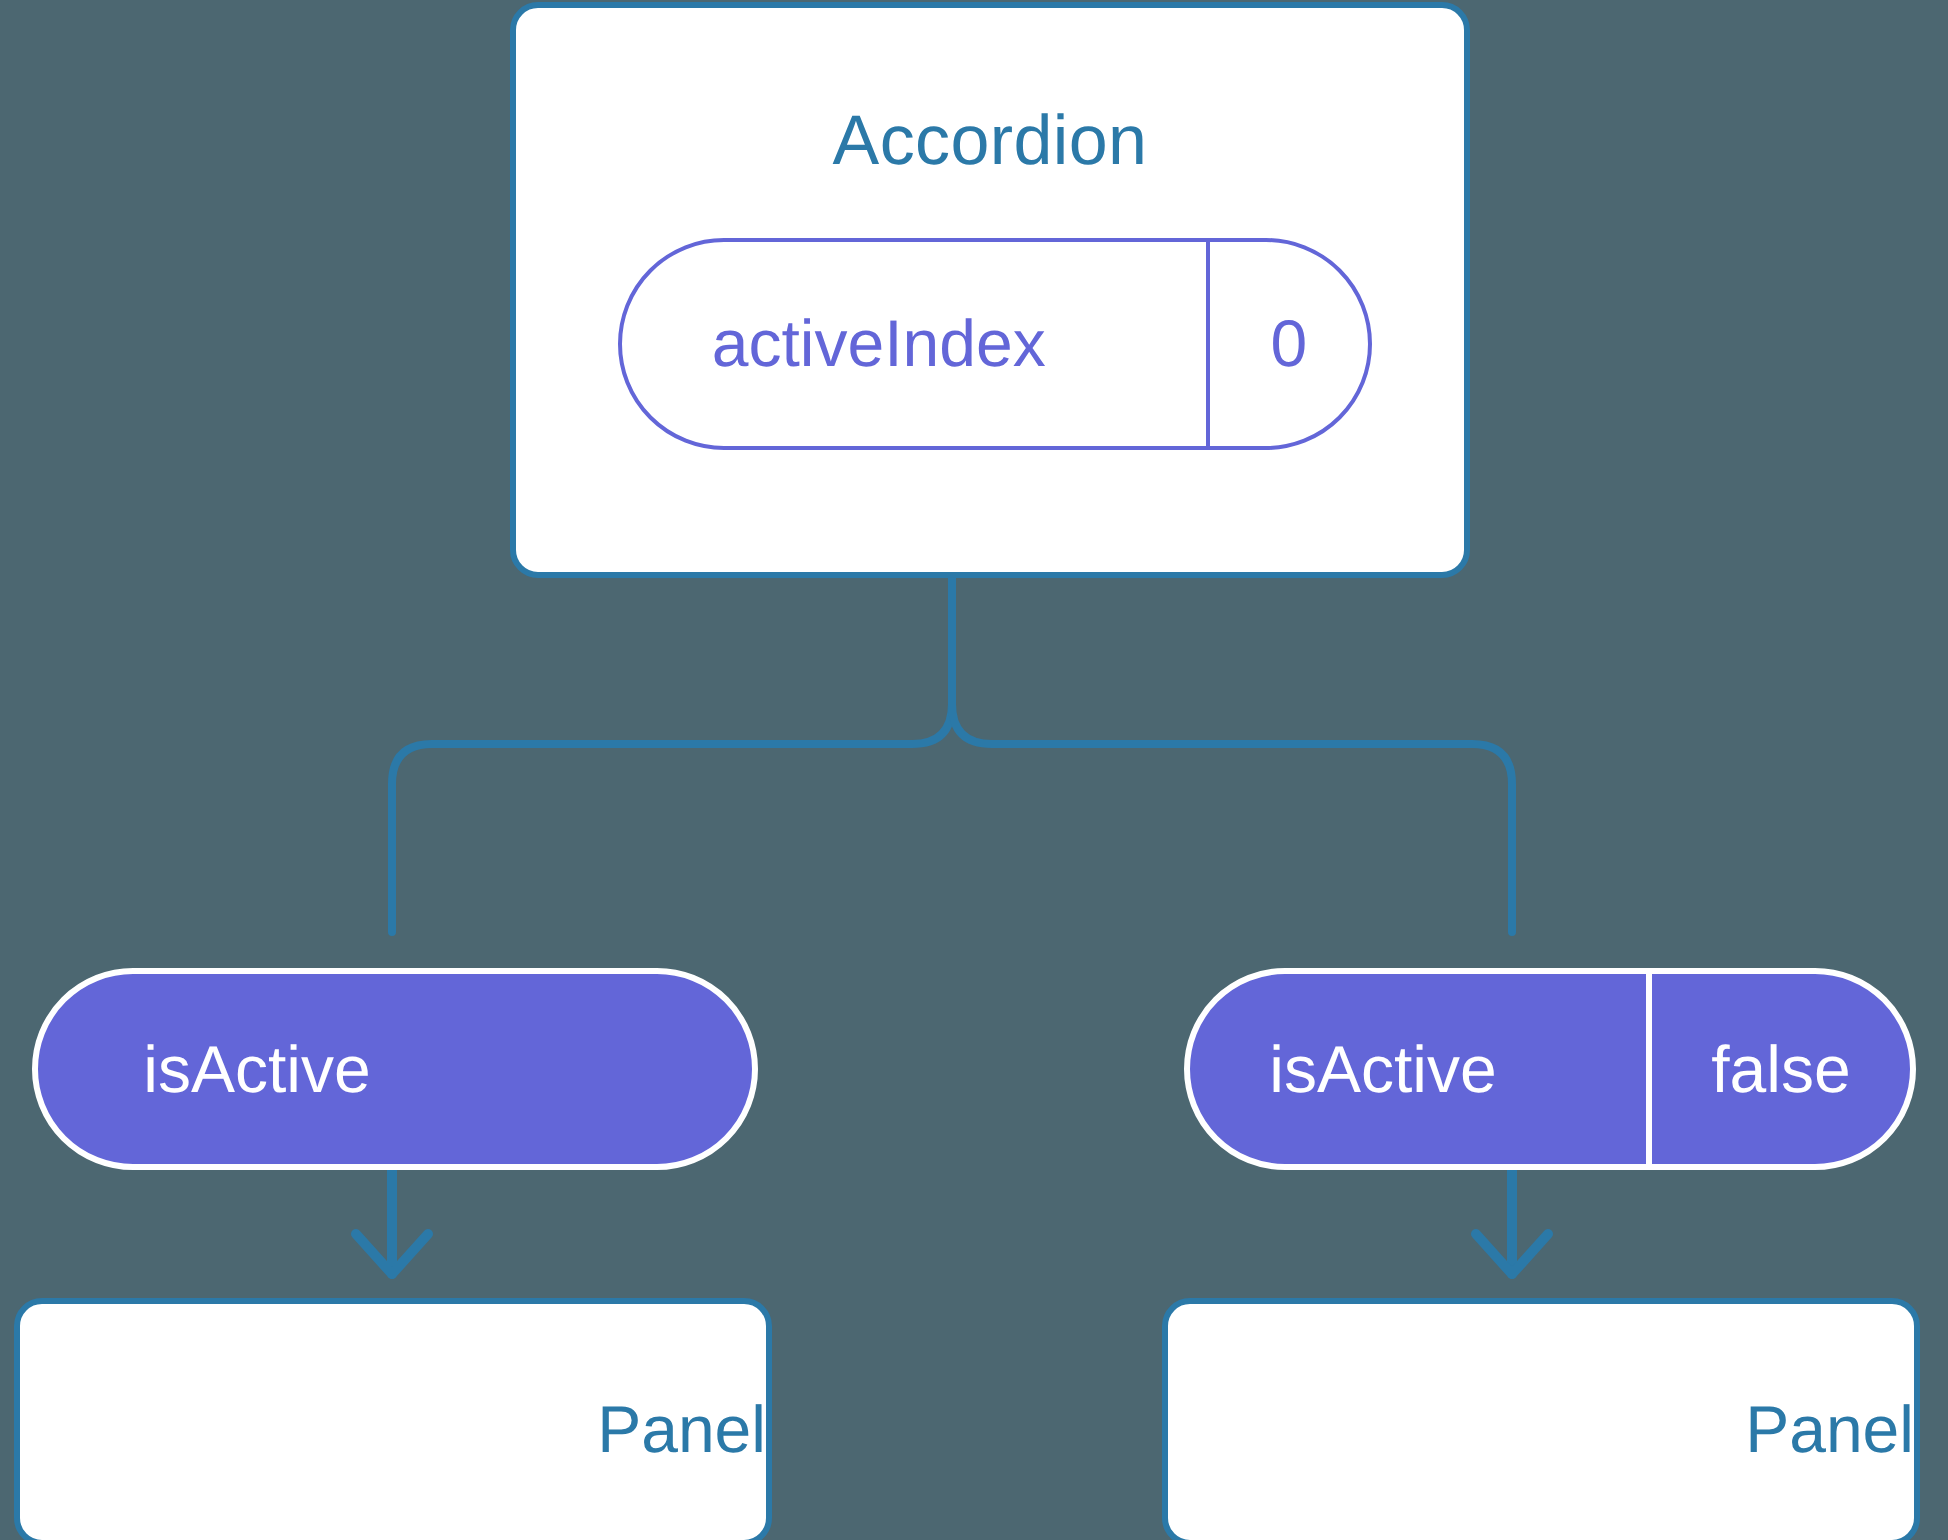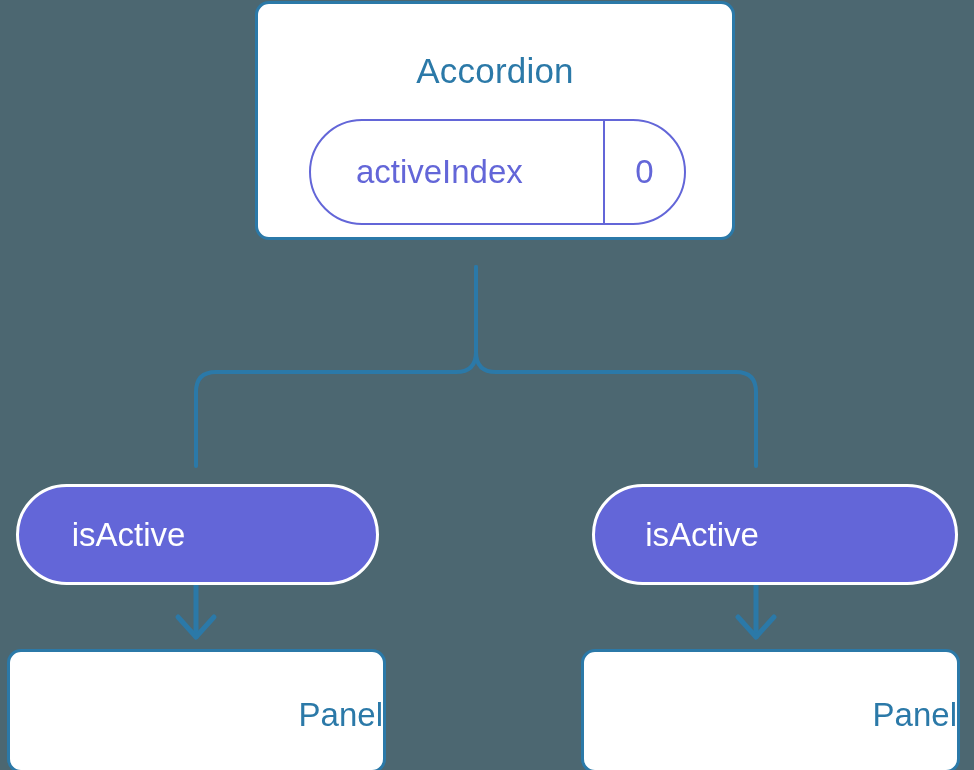--- a/index.html
+++ b/index.html
@@ -32,21 +32,21 @@
     position: absolute;
     background: #ffffff;
     border: 3px solid #2b79a8;
     border-radius: 14px;
     box-sizing: border-box;
   }
   .card-accordion {
     left: 255px;
     top: 1px;
     width: 480px;
-    height: 239px;
+    height: 288px;
   }
   .card-title {
     position: absolute;
     left: 0;
     right: 0;
     top: 47px;
     text-align: center;
     color: #2b79a8;
     font-size: 35px;
     letter-spacing: 0.2px;
@@ -179,20 +179,21 @@
       <span class="pill-val">0</span>
     </div>
   </div>
 
   <div class="pill pill-filled pill-left">
     <span class="pill-key">isActive</span>
   </div>
 
   <div class="pill pill-filled pill-right">
     <span class="pill-key">isActive</span>
+    <span class="pill-val">false</span>
   </div>
 
   <div class="component-card card-panel panel-left">
     <div class="panel-label">Panel</div>
   </div>
 
   <div class="component-card card-panel panel-right">
     <div class="panel-label">Panel</div>
   </div>
 

